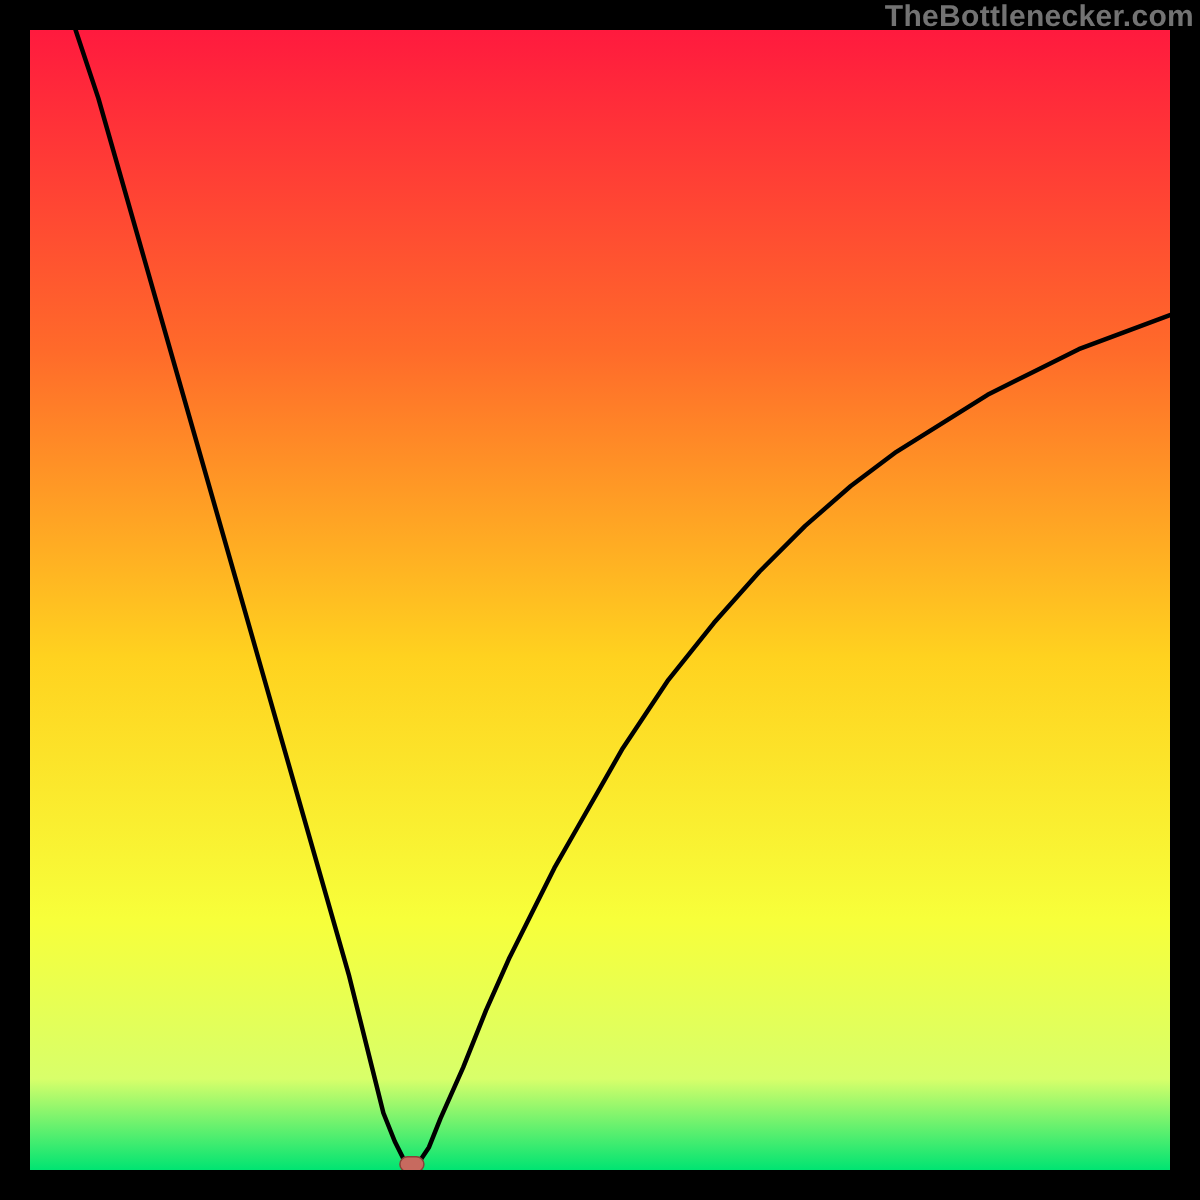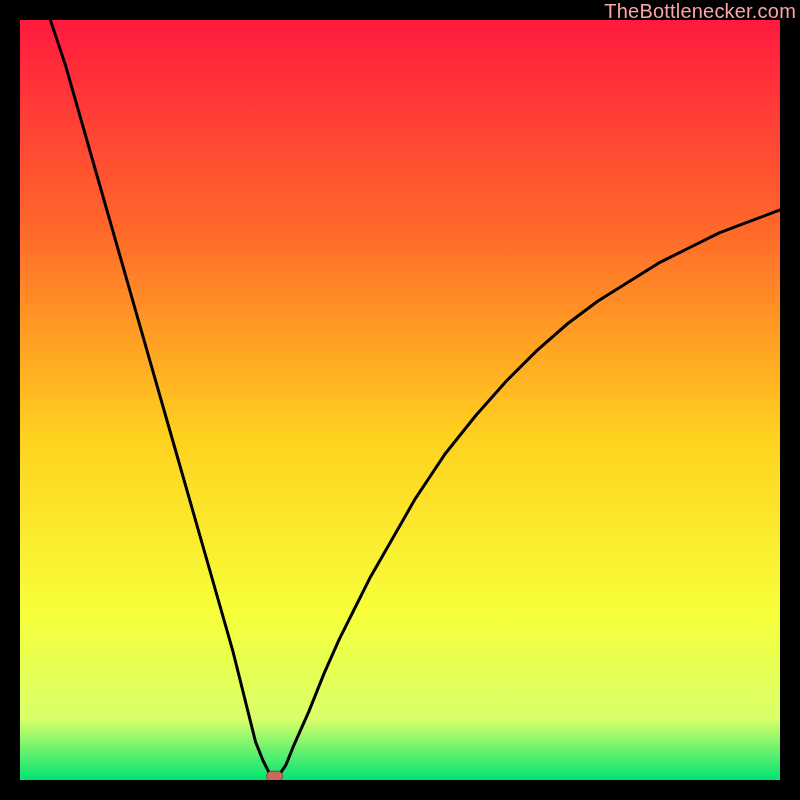--- a/index.html
+++ b/index.html
@@ -23,23 +23,23 @@
     position: absolute;
     left: 0;
     top: 0;
     width: 760px;
     height: 760px;
   }
   .watermark {
     position: absolute;
     top: 0px;
     right: 4px;
-    color: #fca5a5;
+    color: #737373;
     font-size: 20px;
-    font-weight: 400;
+    font-weight: 700;
     letter-spacing: 0.2px;
   }
 </style>
 </head>
 <body>
 
 <div class="frame">
   <svg class="plot-area" viewBox="0 0 760 760">
     <defs>
       <linearGradient id="bg-grad" x1="0" y1="0" x2="0" y2="1">

